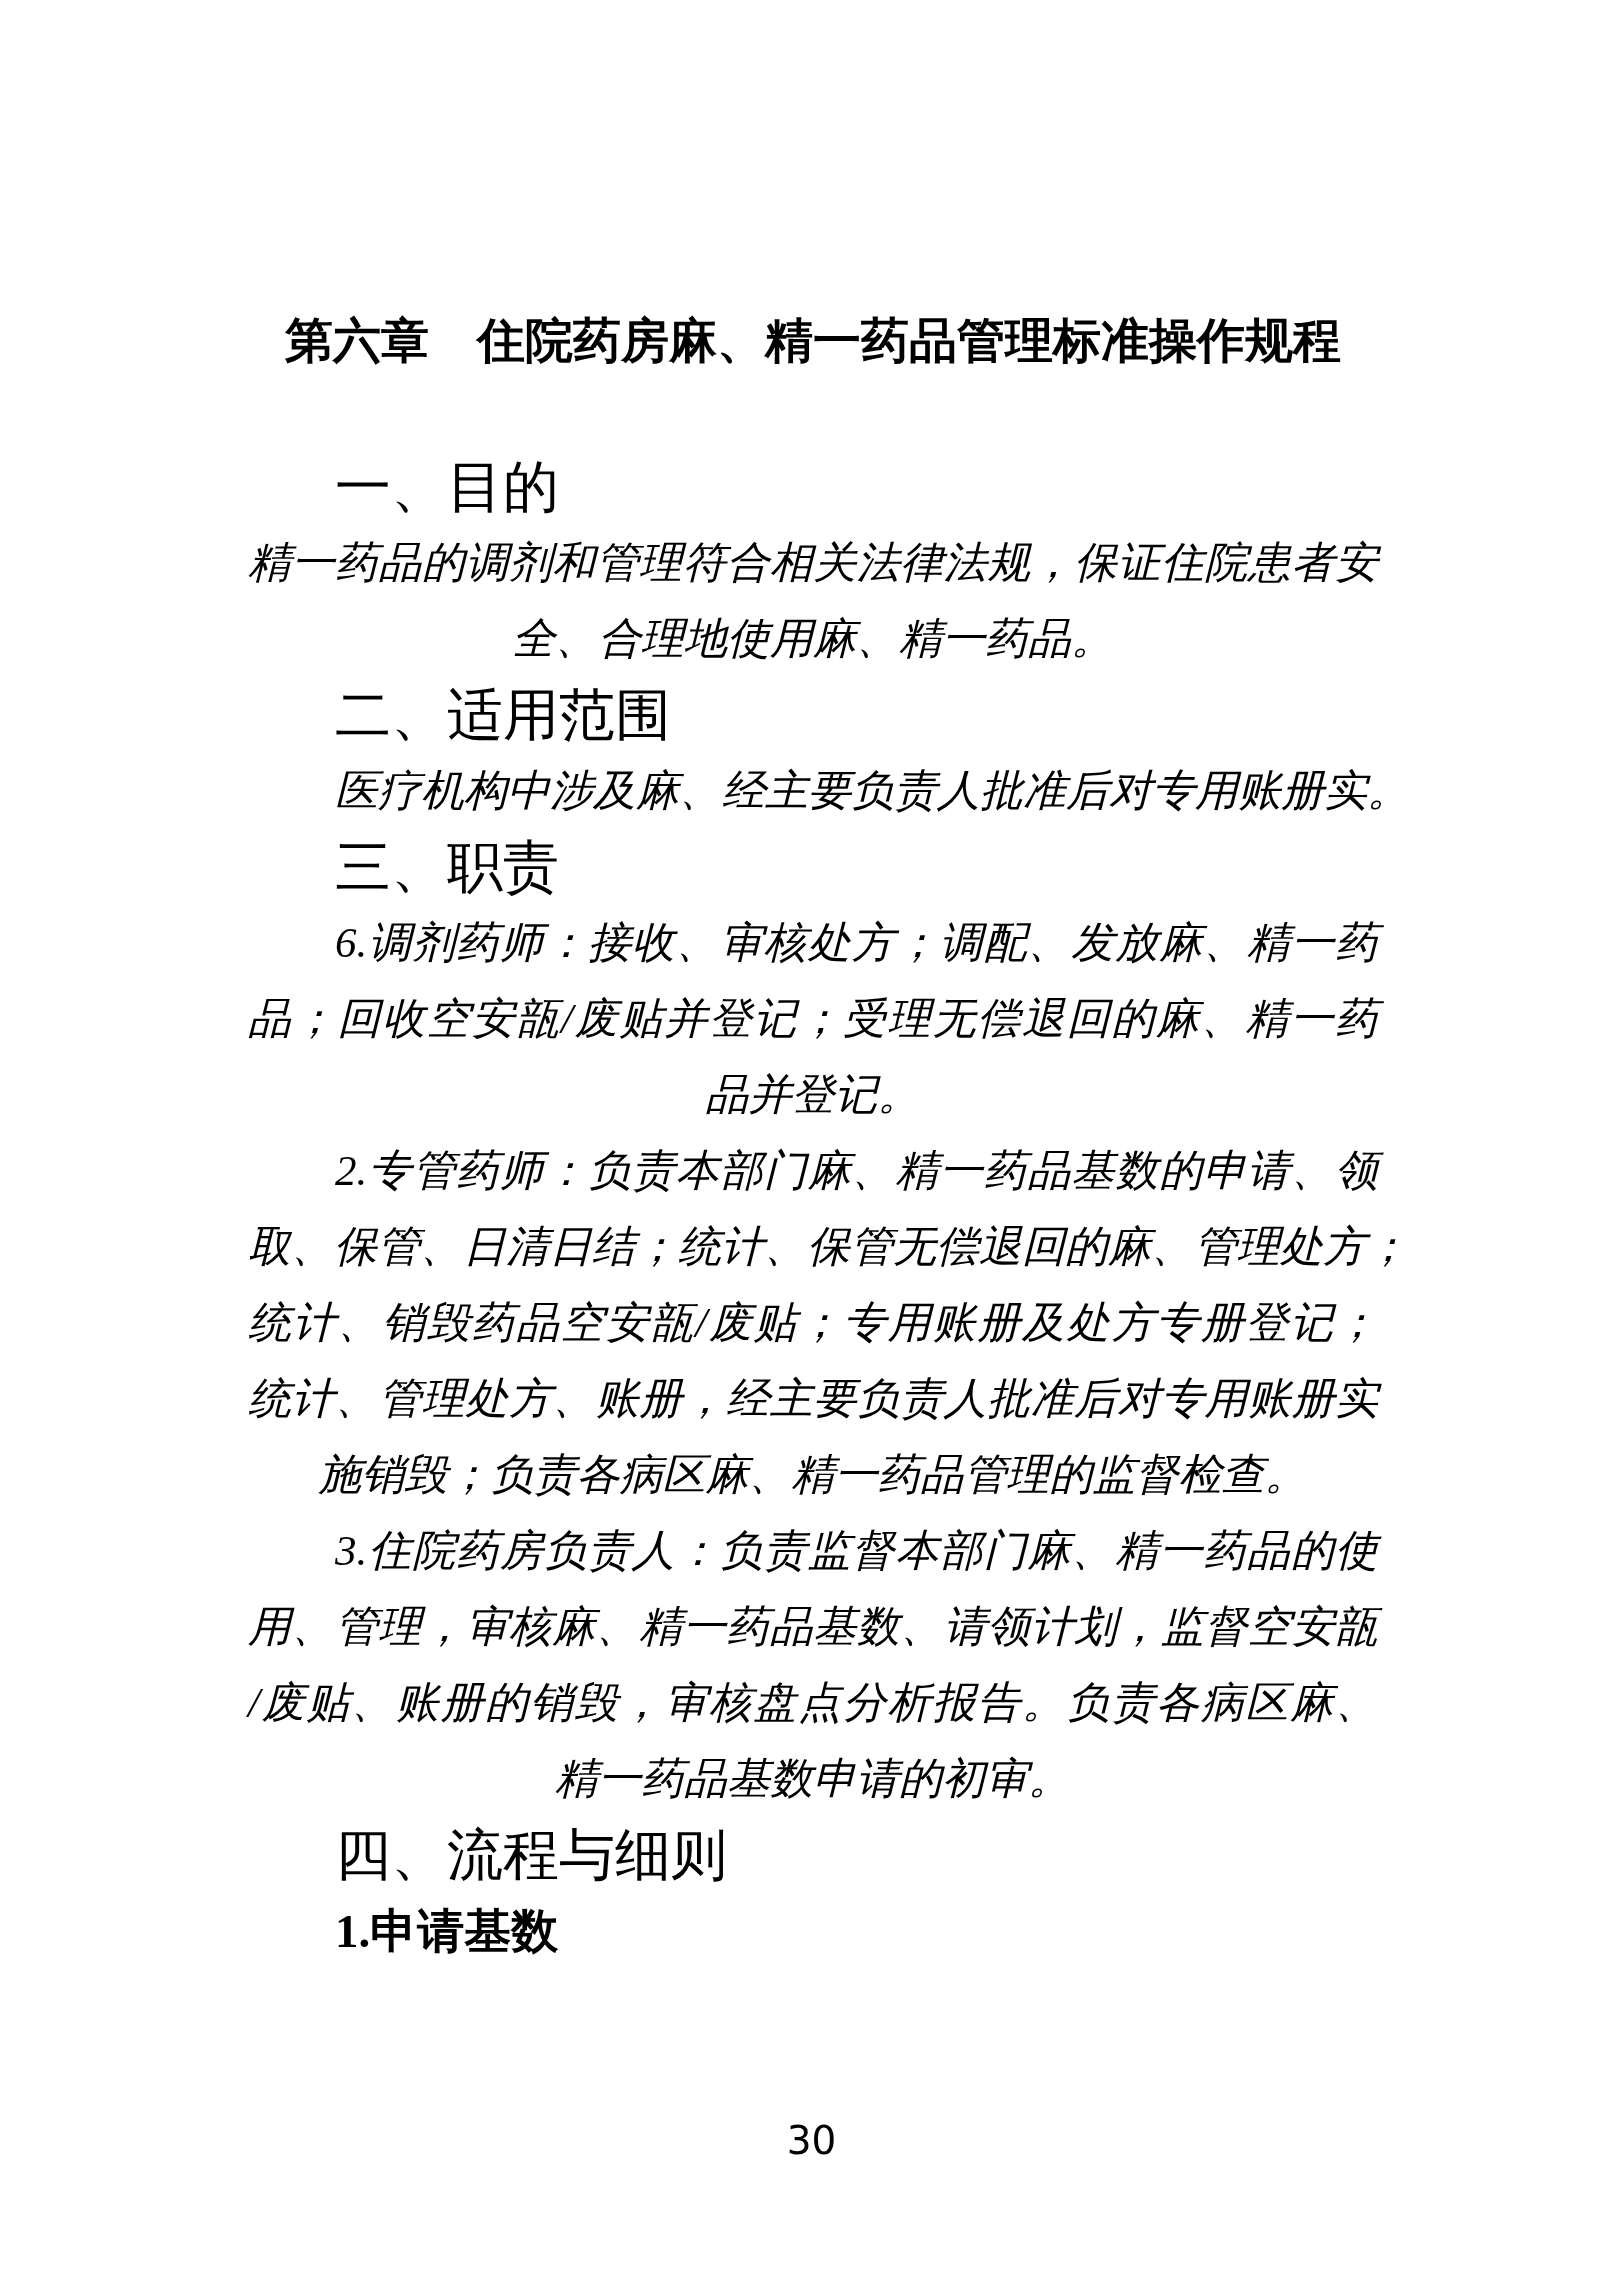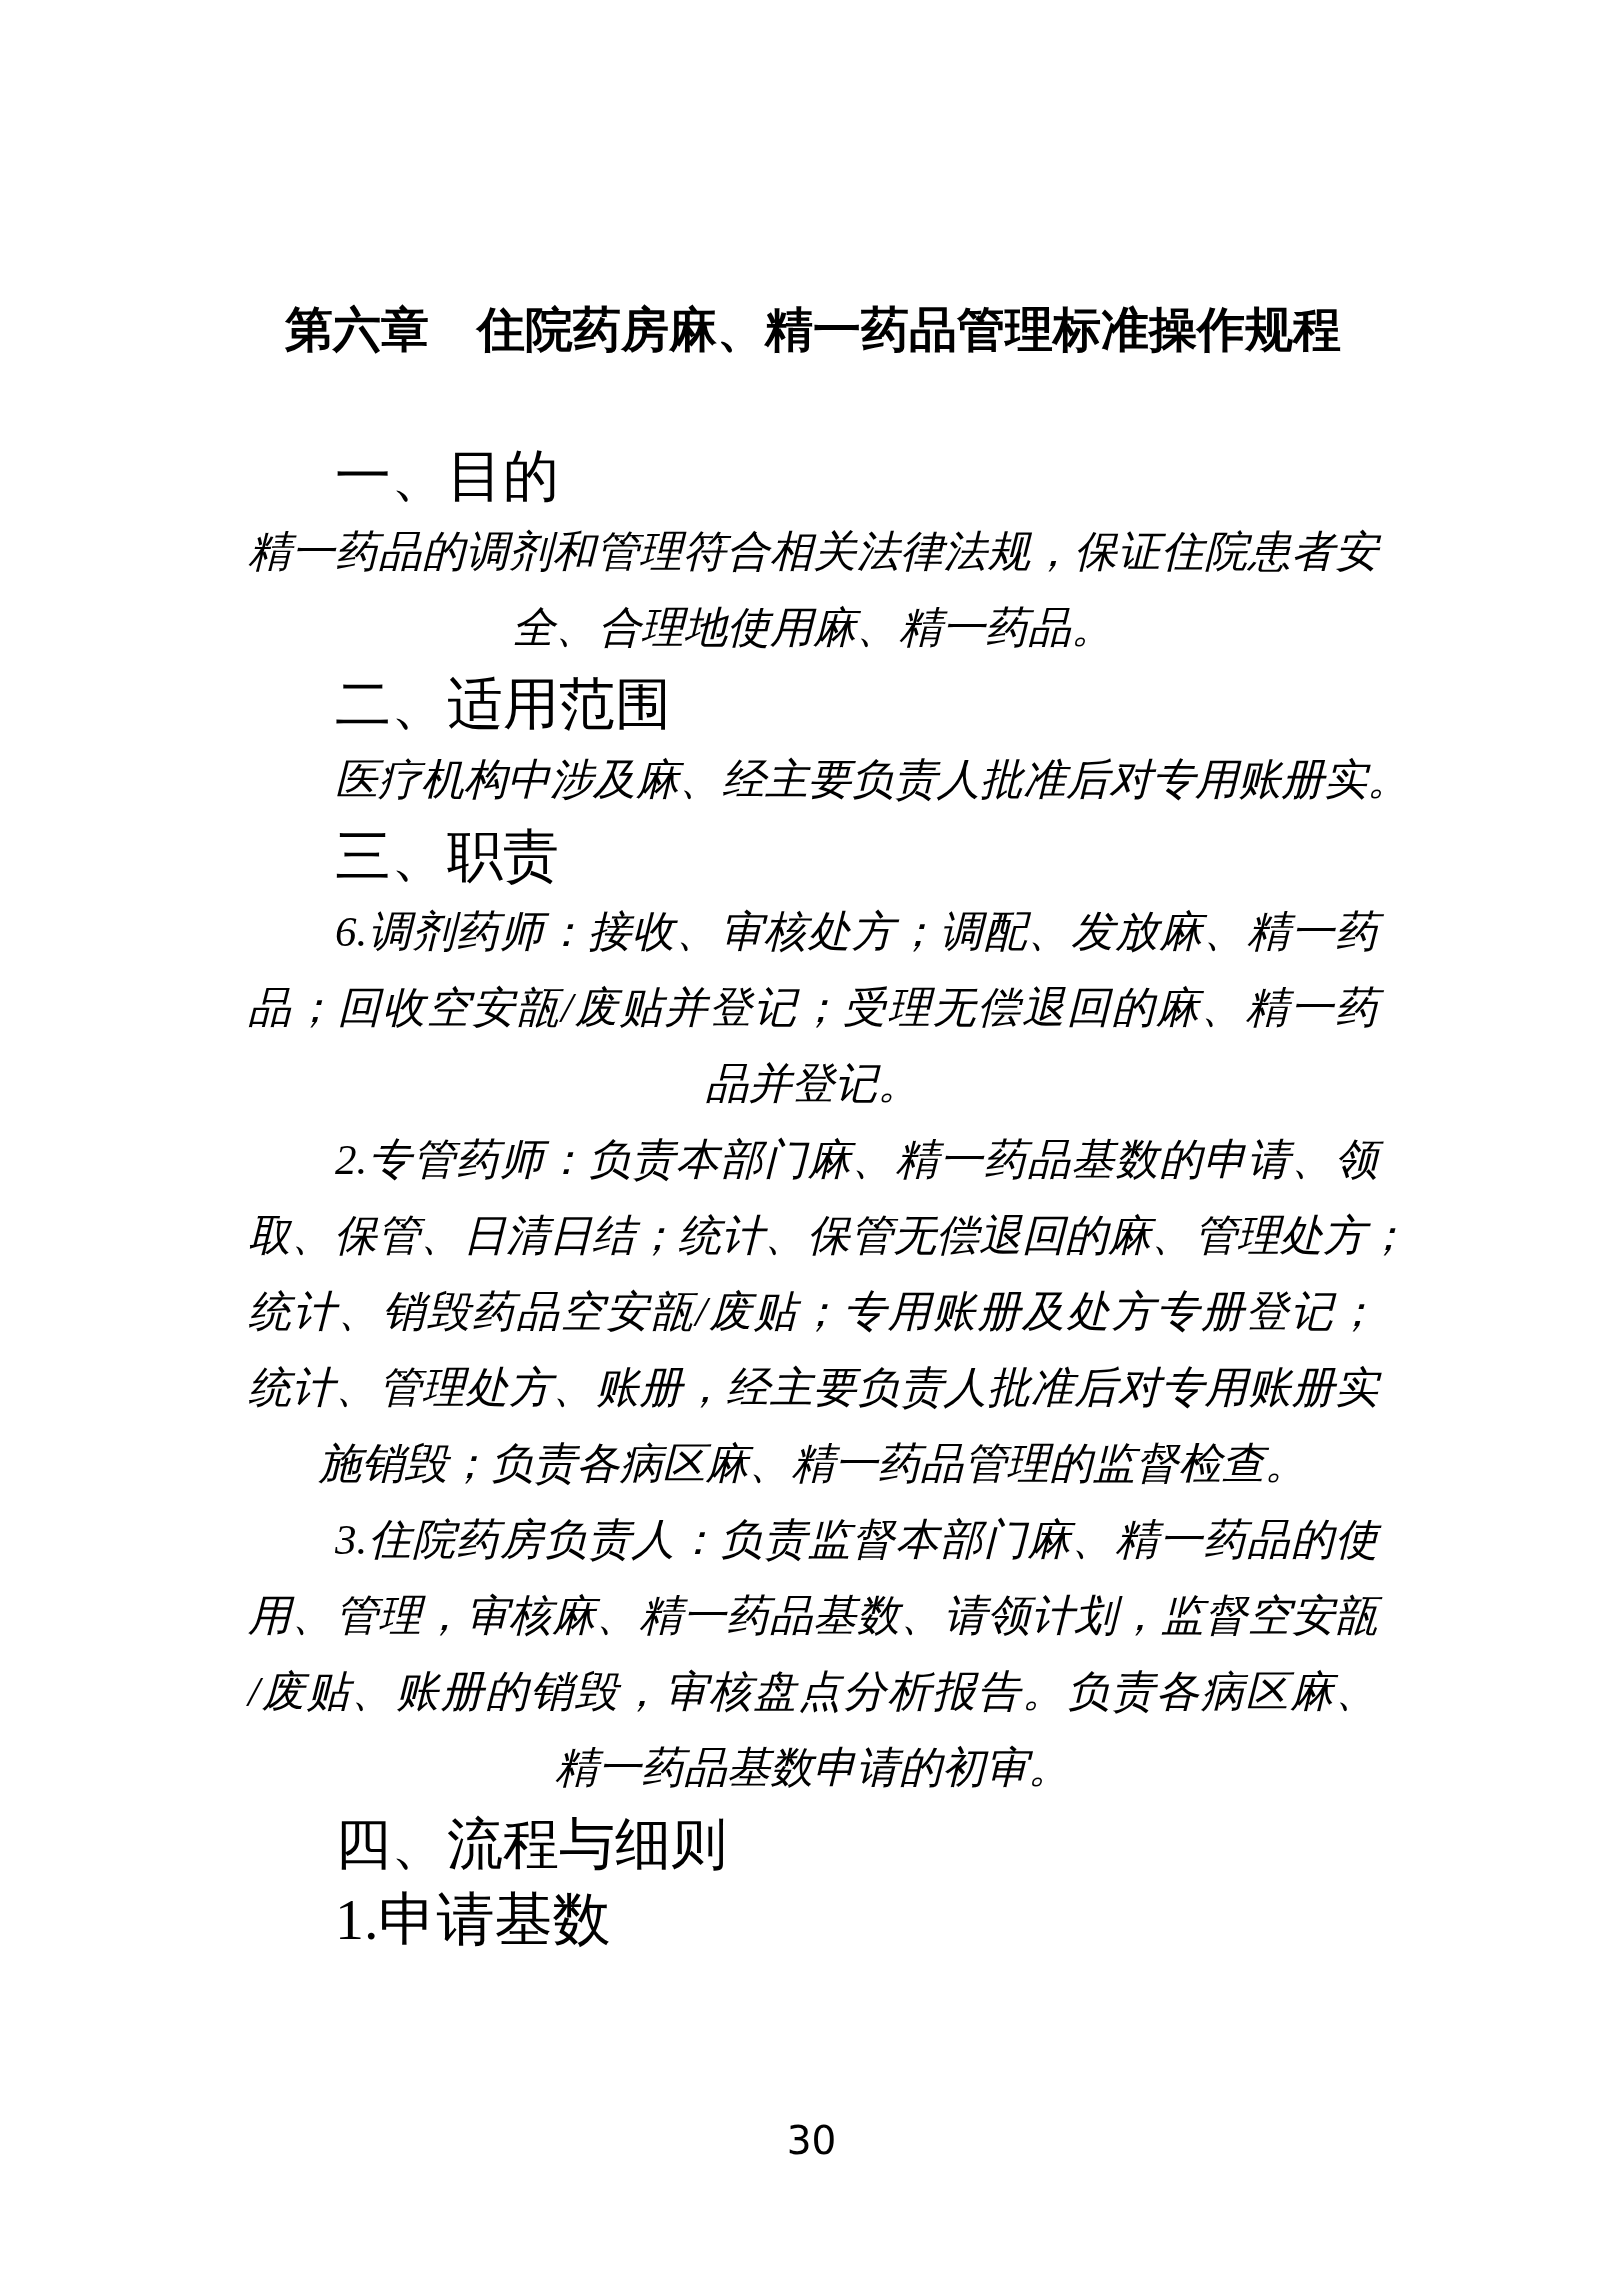--- a/index.html
+++ b/index.html
@@ -11,21 +11,21 @@
     position: relative;
     width: 1623px;
     height: 2295px;
     background: #ffffff;
     color: #000000;
     overflow: hidden;
   }
   .content {
     position: absolute;
     left: 248px;
-    top: 289px;
+    top: 300px;
     width: 1130px;
   }
   .line {
     height: 76px;
     line-height: 76px;
     font-size: 43px;
     white-space: nowrap;
   }
   .title-line {
     height: 82px;
@@ -44,23 +44,23 @@
     font-style: italic;
     text-align: center;
   }
   .heading {
     font-weight: normal;
     font-style: normal;
     font-size: 56px;
     font-family: "Liberation Sans", "DejaVu Sans", sans-serif;
   }
   .bold-item {
-    font-weight: normal;
+    font-weight: bold;
     font-style: normal;
-    font-size: 58px;
+    font-size: 47px;
     font-family: "Liberation Serif", "DejaVu Serif", serif;
   }
   .indent {
     text-indent: 87px;
   }
   .just {
     text-align: justify;
     text-align-last: justify;
     text-justify: inter-character;
   }

